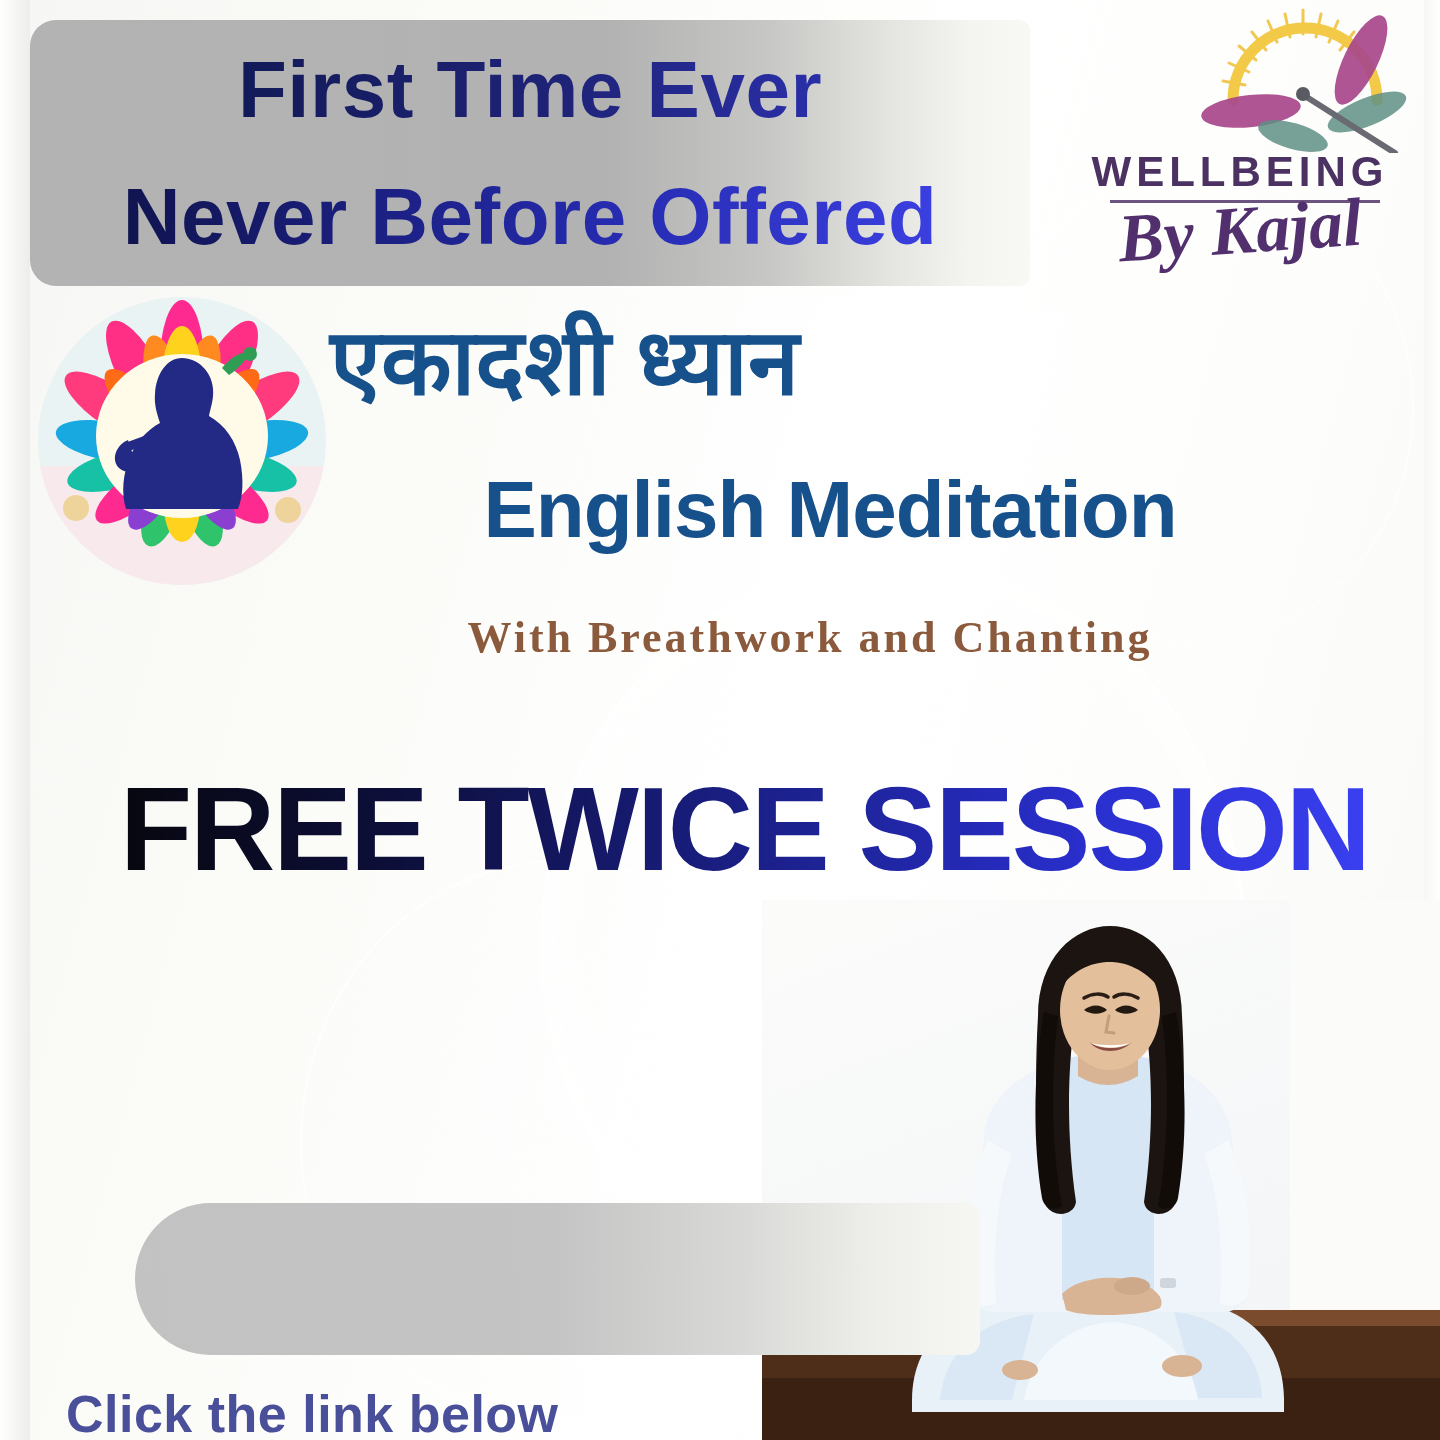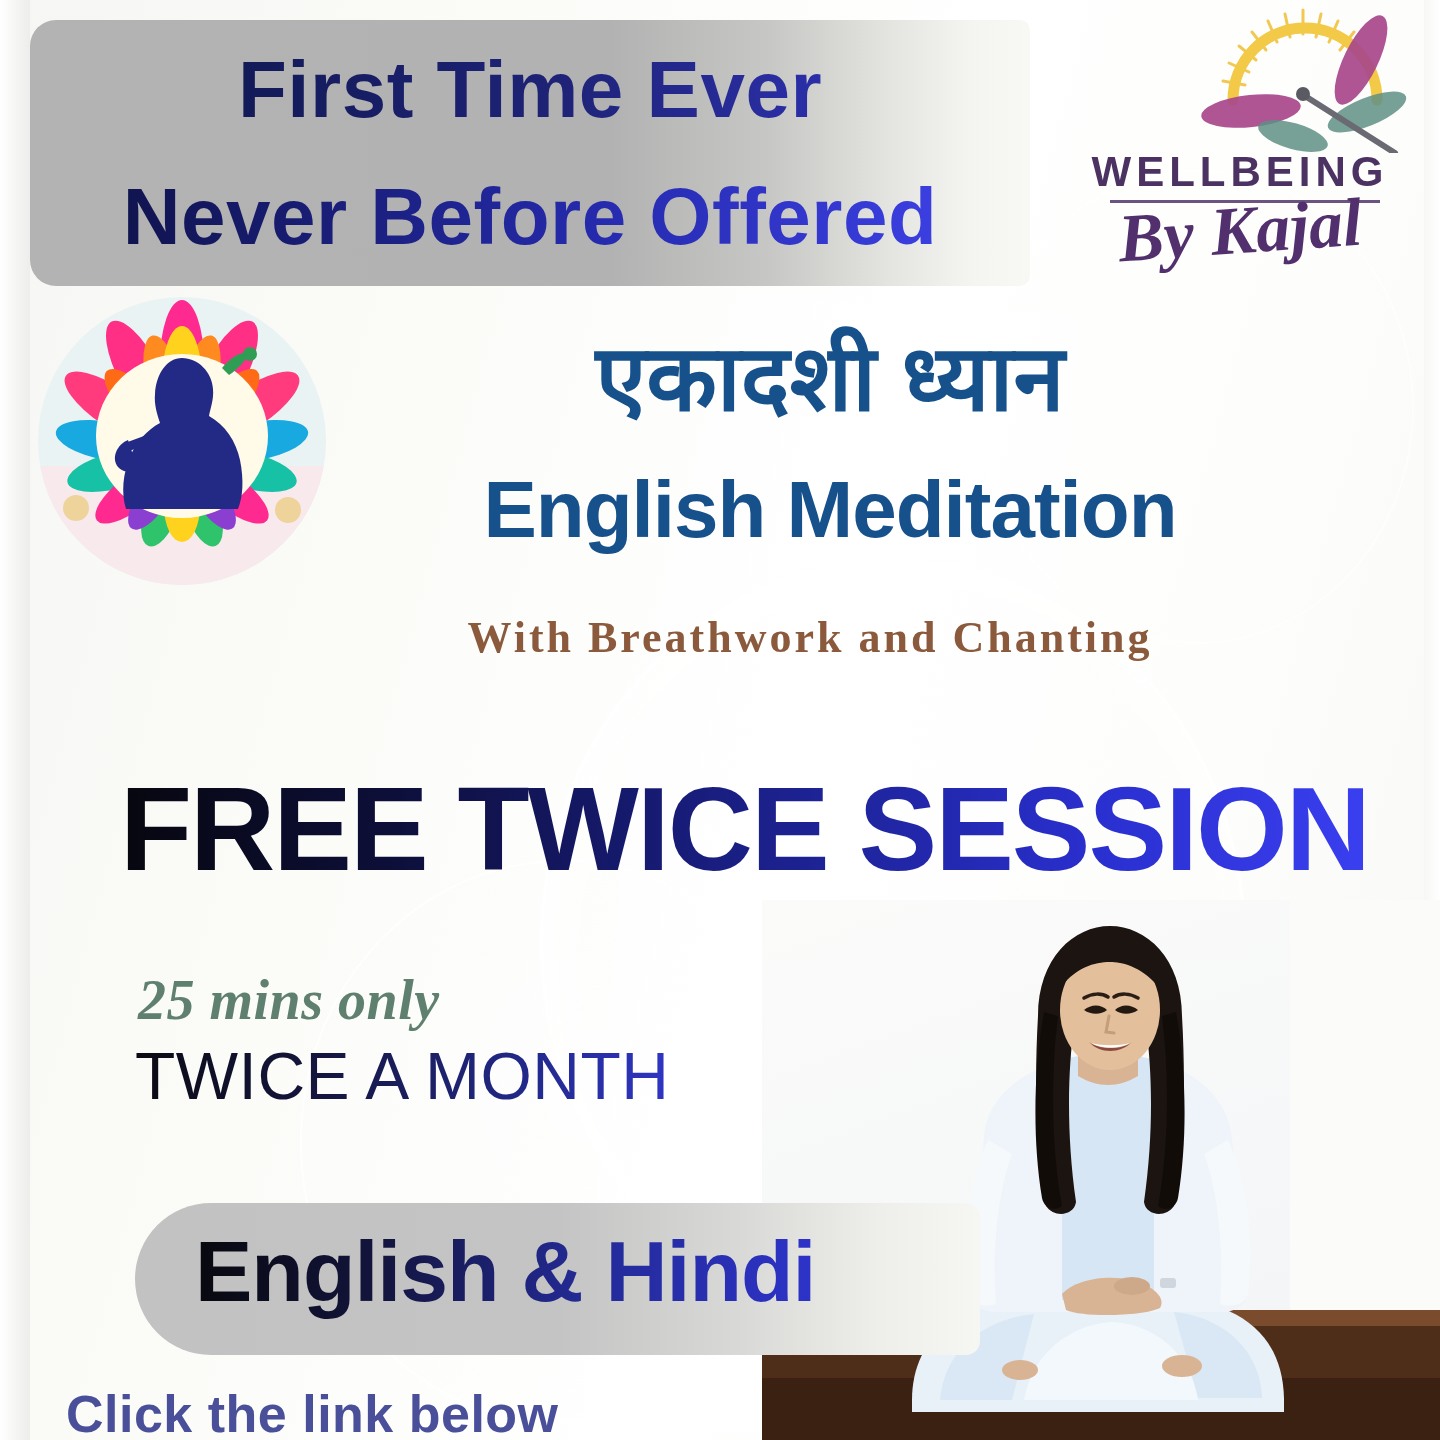--- a/index.html
+++ b/index.html
@@ -157,23 +157,22 @@
   
   .mandala {
     position: absolute;
     left: 36px; top: 296px;
     width: 292px; height: 290px;
   }
 
   
   .title-hi {
     position: absolute;
-    left: 330px; top: 332px;
+    left: 330px; top: 316px;
     width: 1000px;
-    text-align: center;
     font-family: "Liberation Sans", sans-serif;
     font-weight: bold;
     font-size: 92px;
     line-height: 1.0;
     color: #17518c;
     white-space: nowrap;
   }
   .title-en {
     position: absolute;
     left: 330px; top: 470px;
@@ -452,22 +451,20 @@
       </g>
     </svg>
   </div>
 
   <div class="title-hi">एकादशी ध्यान</div>
   <div class="title-en">English Meditation</div>
   <div class="sub-en">With Breathwork and Chanting</div>
 
   <div class="headline">FREE TWICE SESSIONS</div>
 
-  <div class="duration">25 mins only</div>
-  <div class="frequency">TWICE A MONTH</div>
 
   <div class="photo">
     <div class="photo-bg"></div>
     <svg viewBox="0 0 678 540" width="678" height="540" style="position:absolute;inset:0;">
 
       <rect x="0" y="410" width="678" height="130" fill="#4e2d19"></rect>
       <rect x="0" y="410" width="678" height="16" fill="#7a4b2d"></rect>
       <rect x="0" y="478" width="678" height="62" fill="#3a2112"></rect>
 
       <path d="M150 500 C150 430 210 398 268 396 L404 396 C470 402 520 428 522 498 L522 512 L150 512 Z" fill="#e8f0f8"></path>
@@ -508,17 +505,16 @@
       <path d="M327 142 C338 154 358 154 370 142 C360 150 338 150 327 142 Z" fill="#8a4a42"></path>
       <path d="M329 143 C340 149 357 149 368 143 C357 146 340 146 329 143 Z" fill="#ffffff"></path>
 
       <path d="M296 116 C288 180 290 252 300 306 C292 312 282 308 280 298 C270 238 272 166 282 112 Z" fill="#120c09"></path>
       <path d="M400 116 C408 180 406 252 396 306 C404 312 414 308 416 298 C426 238 424 166 414 112 Z" fill="#120c09"></path>
     </svg>
     <div class="photo-right-fill"></div>
   </div>
 
   <div class="lang-pill"></div>
-  <div class="lang-text">English &amp; Hindi</div>
 
   <div class="cta">Click the link below</div>
 
 </div>
 
 </body></html>

